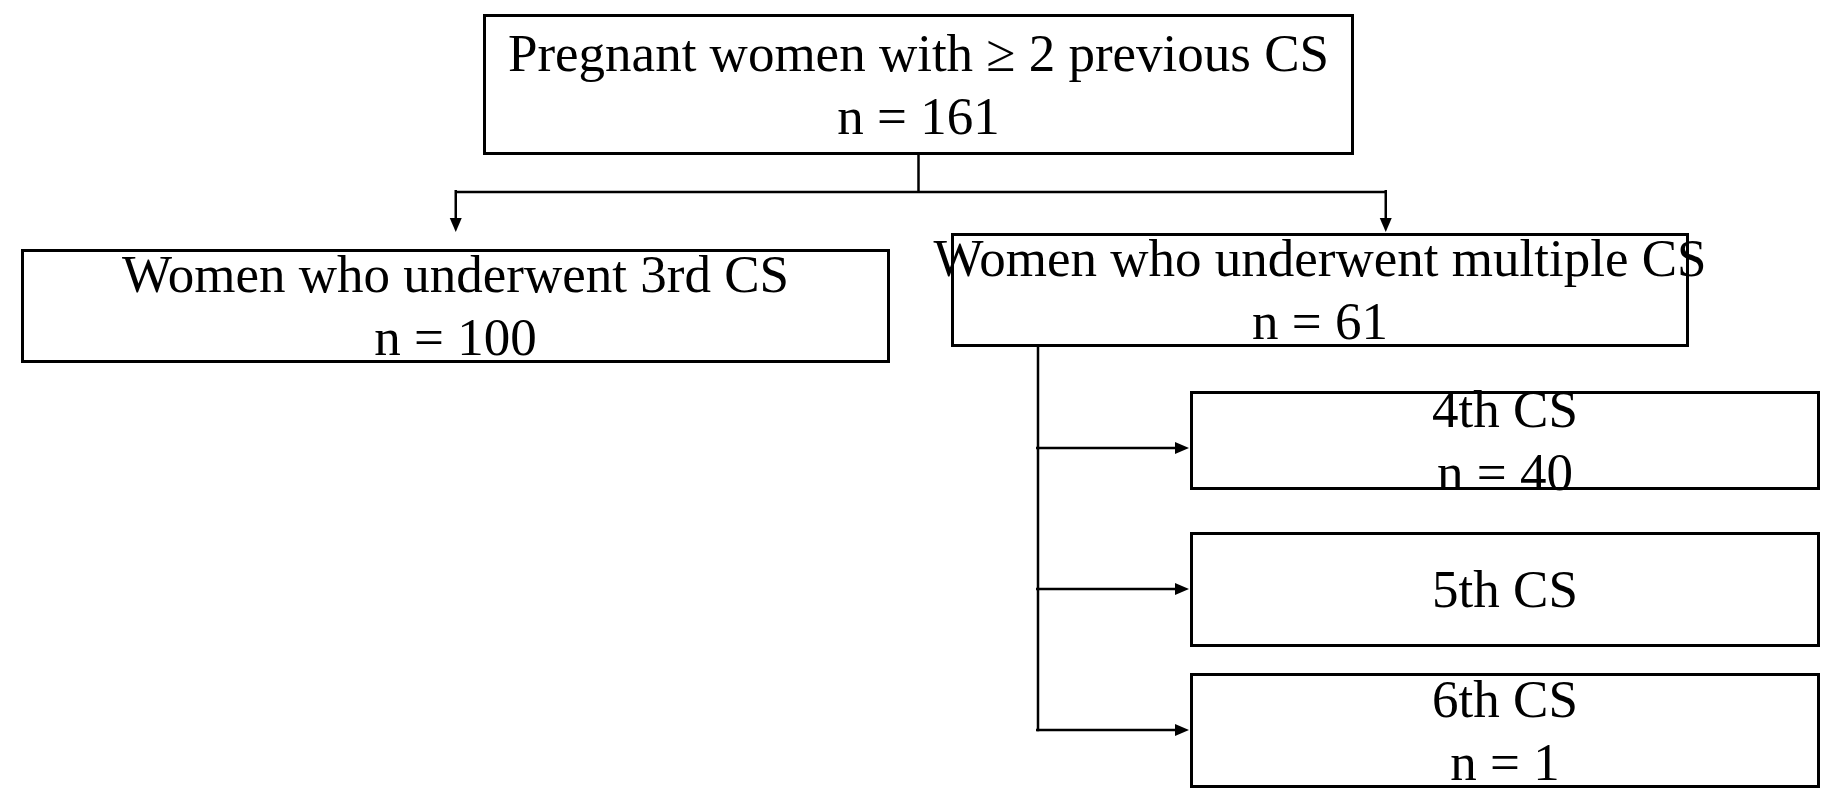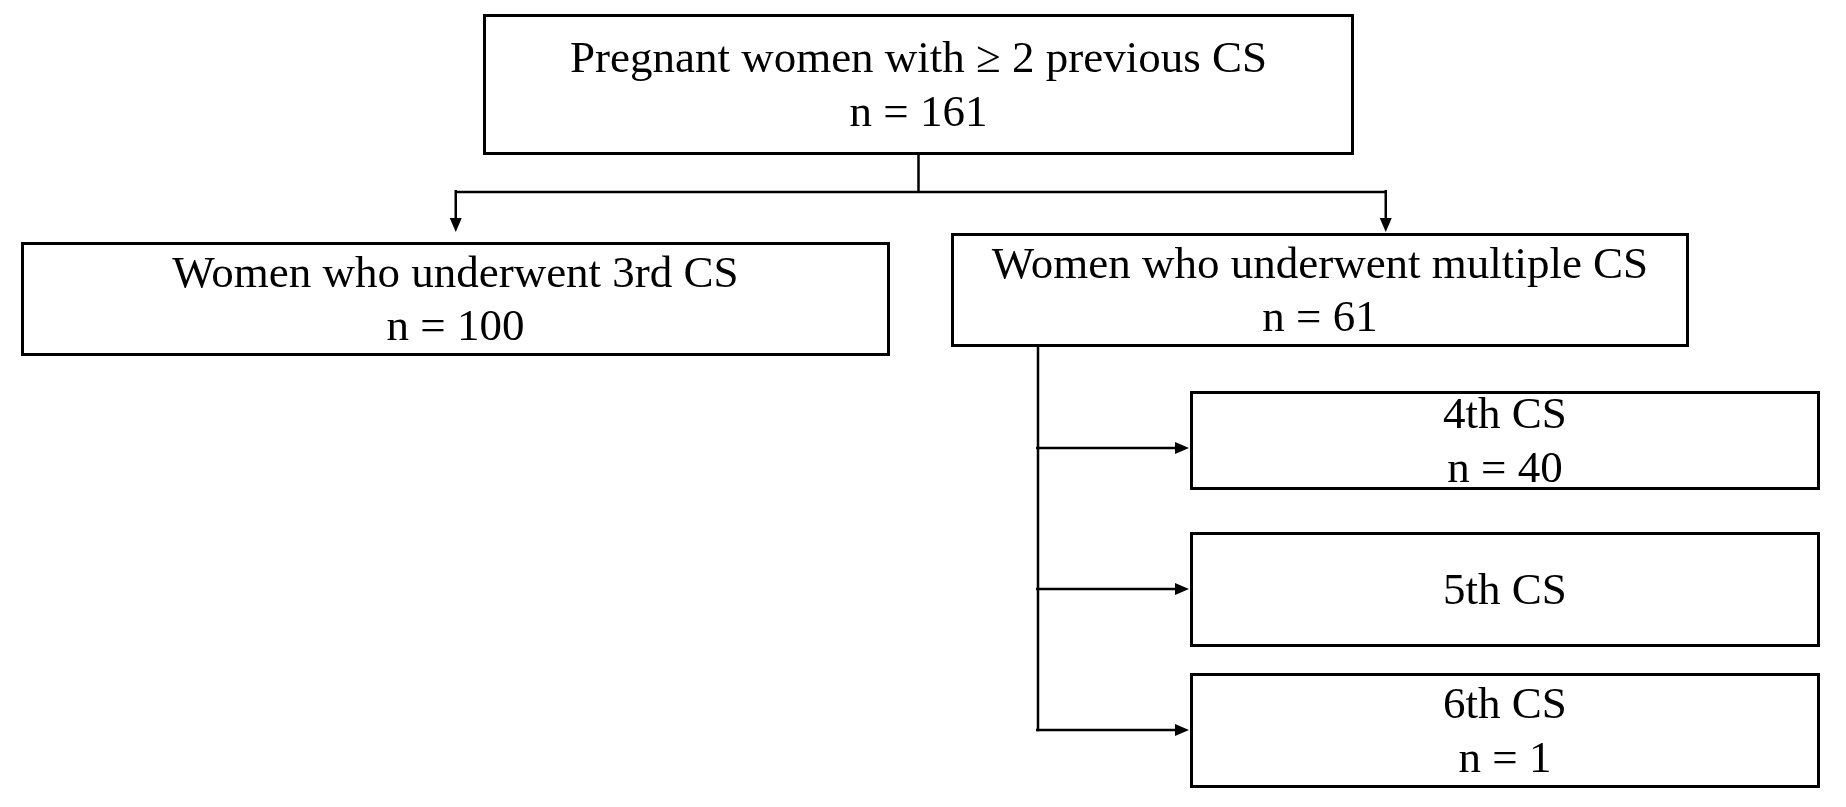--- a/index.html
+++ b/index.html
@@ -26,28 +26,28 @@
   .node {
     position: absolute;
     box-sizing: border-box;
     background: #ffffff;
     border: 3px solid #000000;
     display: flex;
     flex-direction: column;
     align-items: center;
     justify-content: center;
     text-align: center;
-    font-size: 45px;
+    font-size: 53px;
     line-height: 1.18;
   }
   .node .label, .node .count {
     white-space: nowrap;
   }
   #node-root     { left: 483px;  top: 14px;  width: 871px; height: 141px; }
-  #node-third    { left: 21px;   top: 242px; width: 869px; height: 114px; }
+  #node-third    { left: 21px;   top: 249px; width: 869px; height: 114px; }
   #node-multiple { left: 951px;  top: 233px; width: 738px; height: 114px; }
   #node-fourth   { left: 1190px; top: 391px; width: 630px; height: 99px; }
   #node-fifth    { left: 1190px; top: 532px; width: 630px; height: 115px; }
   #node-sixth    { left: 1190px; top: 673px; width: 630px; height: 115px; }
 </style>
 </head>
 <body>
 
 <div id="canvas">
 

